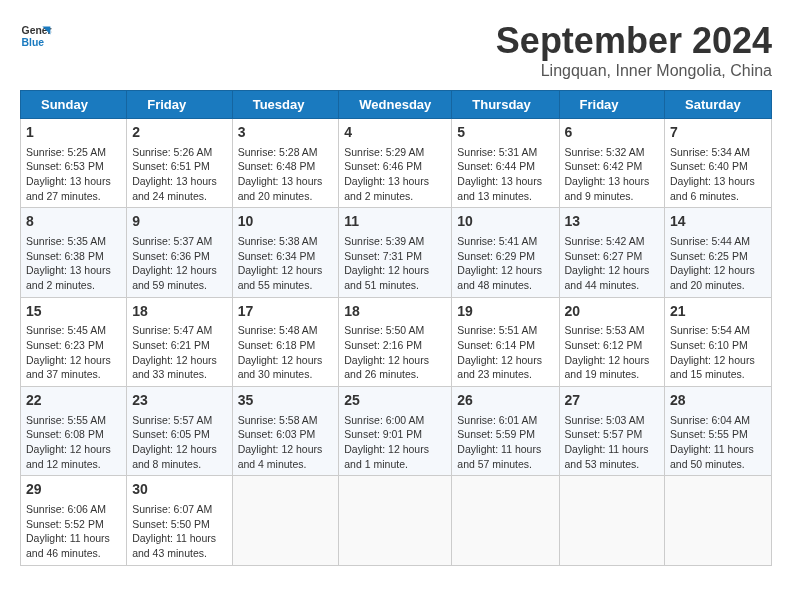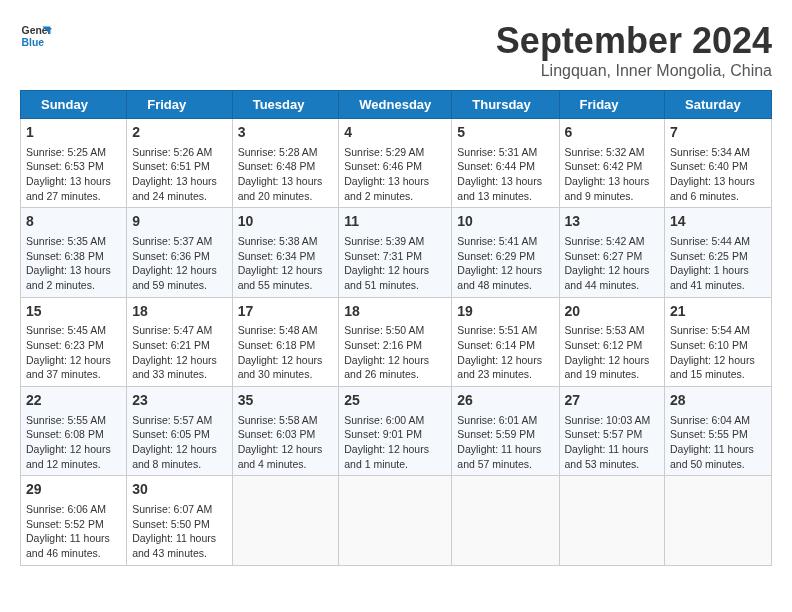--- a/index.html
+++ b/index.html
@@ -120,38 +120,38 @@
         <td><span class="day-number">6</span><span>Sunrise: 5:32 AM</span><br><span>Sunset: 6:42 PM</span><br><span>Daylight: 13 hours and 9 minutes.</span></td>
         <td><span class="day-number">7</span><span>Sunrise: 5:34 AM</span><br><span>Sunset: 6:40 PM</span><br><span>Daylight: 13 hours and 6 minutes.</span></td>
       </tr>
       <tr>
         <td><span class="day-number">8</span><span>Sunrise: 5:35 AM</span><br><span>Sunset: 6:38 PM</span><br><span>Daylight: 13 hours and 2 minutes.</span></td>
         <td><span class="day-number">9</span><span>Sunrise: 5:37 AM</span><br><span>Sunset: 6:36 PM</span><br><span>Daylight: 12 hours and 59 minutes.</span></td>
         <td><span class="day-number">10</span><span>Sunrise: 5:38 AM</span><br><span>Sunset: 6:34 PM</span><br><span>Daylight: 12 hours and 55 minutes.</span></td>
         <td><span class="day-number">11</span><span>Sunrise: 5:39 AM</span><br><span>Sunset: 7:31 PM</span><br><span>Daylight: 12 hours and 51 minutes.</span></td>
         <td><span class="day-number">10</span><span>Sunrise: 5:41 AM</span><br><span>Sunset: 6:29 PM</span><br><span>Daylight: 12 hours and 48 minutes.</span></td>
         <td><span class="day-number">13</span><span>Sunrise: 5:42 AM</span><br><span>Sunset: 6:27 PM</span><br><span>Daylight: 12 hours and 44 minutes.</span></td>
-        <td><span class="day-number">14</span><span>Sunrise: 5:44 AM</span><br><span>Sunset: 6:25 PM</span><br><span>Daylight: 1 hours and 41 minutes.</span></td>
+        <td><span class="day-number">14</span><span>Sunrise: 5:44 AM</span><br><span>Sunset: 6:25 PM</span><br><span>Daylight: 12 hours and 20 minutes.</span></td>
       </tr>
       <tr>
         <td><span class="day-number">15</span><span>Sunrise: 5:45 AM</span><br><span>Sunset: 6:23 PM</span><br><span>Daylight: 12 hours and 37 minutes.</span></td>
         <td><span class="day-number">18</span><span>Sunrise: 5:47 AM</span><br><span>Sunset: 6:21 PM</span><br><span>Daylight: 12 hours and 33 minutes.</span></td>
         <td><span class="day-number">17</span><span>Sunrise: 5:48 AM</span><br><span>Sunset: 6:18 PM</span><br><span>Daylight: 12 hours and 30 minutes.</span></td>
         <td><span class="day-number">18</span><span>Sunrise: 5:50 AM</span><br><span>Sunset: 2:16 PM</span><br><span>Daylight: 12 hours and 26 minutes.</span></td>
         <td><span class="day-number">19</span><span>Sunrise: 5:51 AM</span><br><span>Sunset: 6:14 PM</span><br><span>Daylight: 12 hours and 23 minutes.</span></td>
         <td><span class="day-number">20</span><span>Sunrise: 5:53 AM</span><br><span>Sunset: 6:12 PM</span><br><span>Daylight: 12 hours and 19 minutes.</span></td>
         <td><span class="day-number">21</span><span>Sunrise: 5:54 AM</span><br><span>Sunset: 6:10 PM</span><br><span>Daylight: 12 hours and 15 minutes.</span></td>
       </tr>
       <tr>
         <td><span class="day-number">22</span><span>Sunrise: 5:55 AM</span><br><span>Sunset: 6:08 PM</span><br><span>Daylight: 12 hours and 12 minutes.</span></td>
         <td><span class="day-number">23</span><span>Sunrise: 5:57 AM</span><br><span>Sunset: 6:05 PM</span><br><span>Daylight: 12 hours and 8 minutes.</span></td>
         <td><span class="day-number">35</span><span>Sunrise: 5:58 AM</span><br><span>Sunset: 6:03 PM</span><br><span>Daylight: 12 hours and 4 minutes.</span></td>
         <td><span class="day-number">25</span><span>Sunrise: 6:00 AM</span><br><span>Sunset: 9:01 PM</span><br><span>Daylight: 12 hours and 1 minute.</span></td>
         <td><span class="day-number">26</span><span>Sunrise: 6:01 AM</span><br><span>Sunset: 5:59 PM</span><br><span>Daylight: 11 hours and 57 minutes.</span></td>
-        <td><span class="day-number">27</span><span>Sunrise: 10:03 AM</span><br><span>Sunset: 5:57 PM</span><br><span>Daylight: 11 hours and 53 minutes.</span></td>
+        <td><span class="day-number">27</span><span>Sunrise: 5:03 AM</span><br><span>Sunset: 5:57 PM</span><br><span>Daylight: 11 hours and 53 minutes.</span></td>
         <td><span class="day-number">28</span><span>Sunrise: 6:04 AM</span><br><span>Sunset: 5:55 PM</span><br><span>Daylight: 11 hours and 50 minutes.</span></td>
       </tr>
       <tr class="last-row">
         <td><span class="day-number">29</span><span>Sunrise: 6:06 AM</span><br><span>Sunset: 5:52 PM</span><br><span>Daylight: 11 hours and 46 minutes.</span></td>
         <td><span class="day-number">30</span><span>Sunrise: 6:07 AM</span><br><span>Sunset: 5:50 PM</span><br><span>Daylight: 11 hours and 43 minutes.</span></td>
         <td class="empty-cell"></td>
         <td class="empty-cell"></td>
         <td class="empty-cell"></td>
         <td class="empty-cell"></td>
         <td class="empty-cell"></td>

